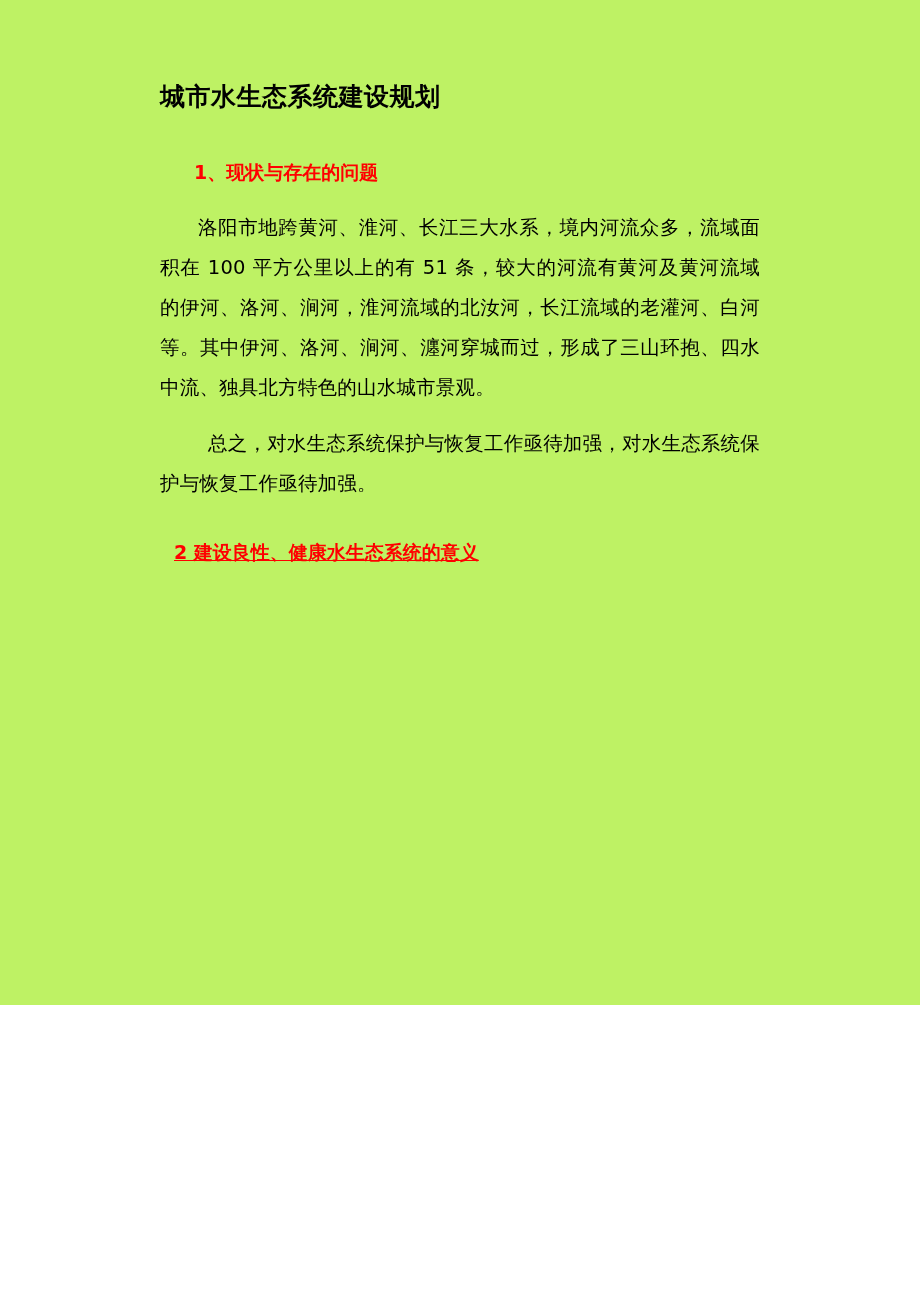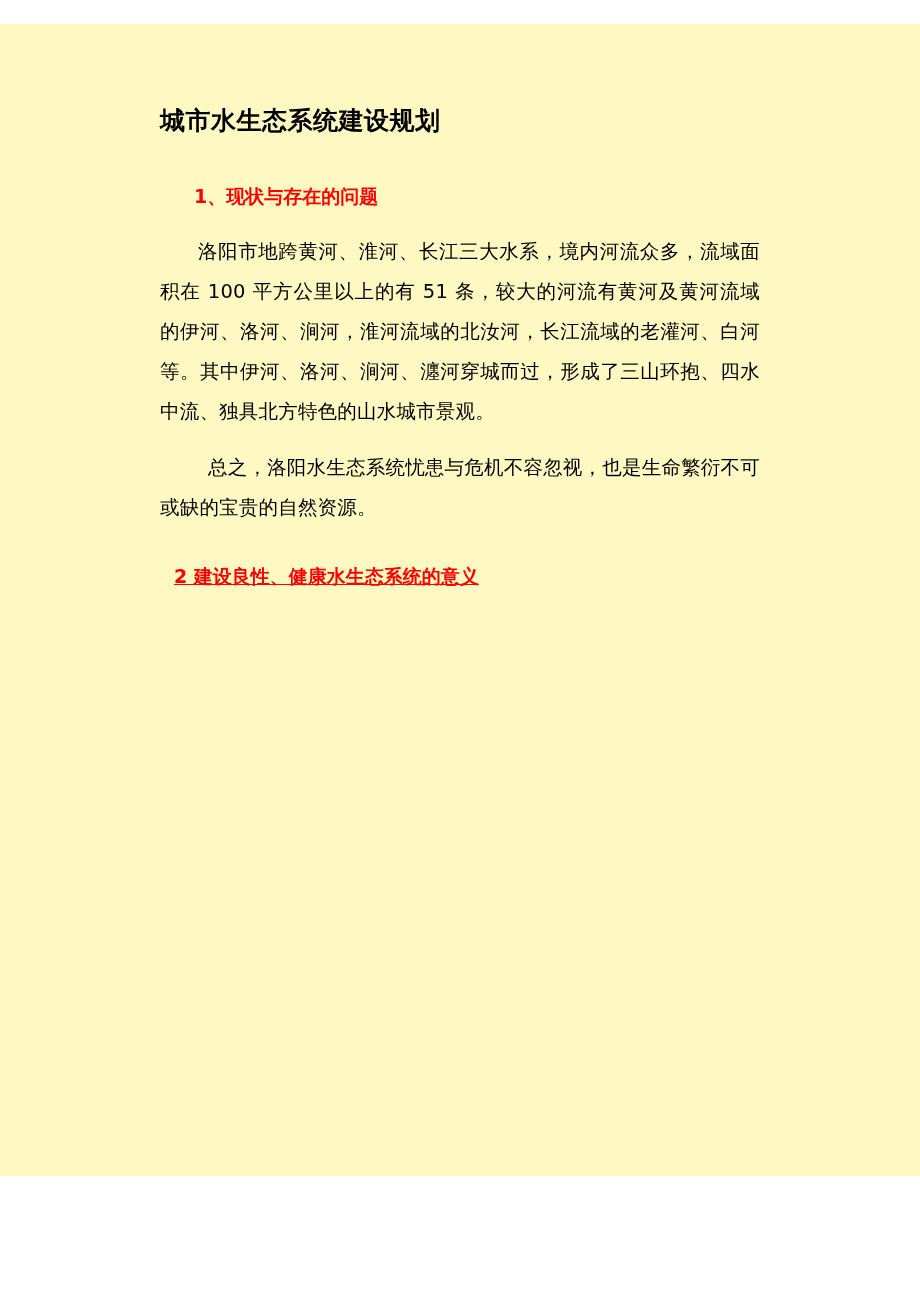--- a/index.html
+++ b/index.html
@@ -10,25 +10,24 @@
   body {
     width: 920px;
     height: 1302px;
     font-family: "DejaVu Sans", "Liberation Sans", sans-serif;
     color: #000000;
     overflow: hidden;
   }
   .page {
     position: relative;
     width: 920px;
-    height: 1152px;
-    background: #fef9c3;
+    height: 1005px;
+    background: #bef264;
     box-sizing: border-box;
     padding: 78px 160px 0 160px;
-    margin-top: 24px;
   }
   .doc-title {
     font-size: 25px;
     font-weight: bold;
     line-height: 1.5;
     letter-spacing: 0.5px;
     color: #000000;
     margin: 0 0 42px 0;
   }
   .heading {
@@ -64,18 +63,18 @@
 
 <div class="page">
 
   <h1 class="doc-title">城市水生态系统建设规划</h1>
 
   <h2 class="heading heading-1">1、现状与存在的问题</h2>
 
   <p class="para indent1">洛阳市地跨黄河、淮河、长江三大水系，境内河流众多，流域面积在 100 平方公里以上的有 51 条，较大的河流有黄河及黄河流域的伊河、洛河、涧河，淮河流域的北汝河，长江流域的老灌河、白河等。其中伊河、洛河、涧河、瀍河穿城而过，形成了三山环抱、四水中流、独具北方特色的山水城市景观。</p>
 
 
-  <p class="para indent2">总之，洛阳水生态系统忧患与危机不容忽视，也是生命繁衍不可或缺的宝贵的自然资源。</p>
+  <p class="para indent2">总之，对水生态系统保护与恢复工作亟待加强，对水生态系统保护与恢复工作亟待加强。</p>
 
   <h2 class="heading heading-2">2 建设良性、健康水生态系统的意义</h2>
 
 
 </div>
 
 </body></html>

